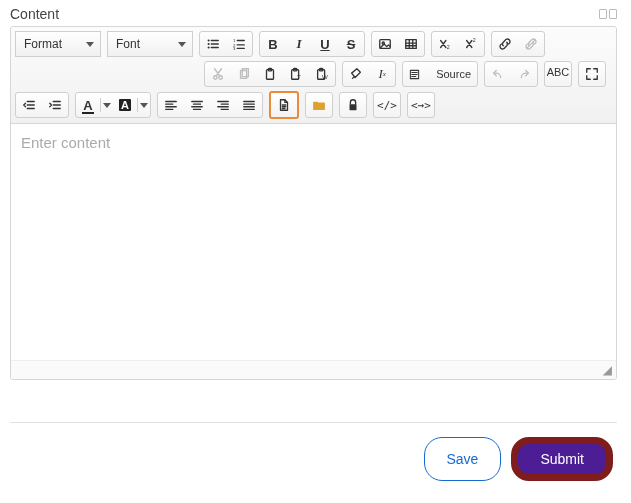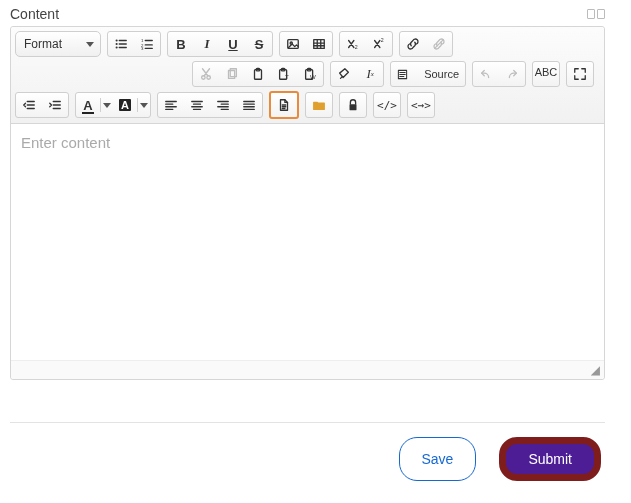--- a/index.html
+++ b/index.html
@@ -1,45 +1,45 @@
 <!DOCTYPE html>
 <html><head>
 <meta charset="utf-8">
 <style>
   html, body { margin:0; padding:0; width:631px; height:503px; font-family:-apple-system,BlinkMacSystemFont,"Segoe UI",Helvetica,Arial,sans-serif; background:#fff; color:#333; }
-  .wrap { box-sizing:border-box; padding:6px 26px 10px 10px; }
+  .wrap { box-sizing:border-box; padding:6px 14px 10px 10px; }
   .header-row { display:flex; justify-content:space-between; align-items:center; margin-bottom:4px; }
   .title { font-size:14px; color:#444; }
   .expand-pair { display:flex; gap:2px; }
   .mini-sq { width:6px; height:8px; border:1px solid #bbb; border-radius:1px; }
   .editor-frame { border:1px solid #d6d6d6; border-radius:3px; }
   .tb { background:linear-gradient(#fcfcfc,#f1f1f1); border-bottom:1px solid #d6d6d6; padding:4px 4px; border-top-left-radius:3px; border-top-right-radius:3px; }
   .tb-row { display:flex; align-items:center; flex-wrap:nowrap; }
   .tb-row + .tb-row { margin-top:4px; }
   .grp { display:flex; align-items:center; border:1px solid #cfcfcf; border-radius:3px; background:linear-gradient(#ffffff,#f3f3f3); margin-right:6px; }
   .btn { width:26px; height:24px; display:flex; align-items:center; justify-content:center; cursor:pointer; color:#333; font-size:13px; }
   .btn.disabled { color:#bdbdbd; cursor:default; }
-  .sel { display:flex; align-items:center; height:24px; padding:0 6px 0 8px; cursor:pointer; font-size:12px; color:#333; background:linear-gradient(#ffffff,#f0f0f0); border:1px solid #cfcfcf; border-radius:5px; margin-right:6px; }
+  .sel { display:flex; align-items:center; height:24px; padding:0 6px 0 8px; cursor:pointer; font-size:12px; color:#333; background:linear-gradient(#ffffff,#f0f0f0); border:1px solid #cfcfcf; border-radius:0; margin-right:6px; }
   .sel .lab { margin-right:6px; }
   .caret { width:0;height:0;border-left:4px solid transparent;border-right:4px solid transparent;border-top:5px solid #555;}
   .sel.sm { width:62px; justify-content:space-between; }
   .sel.md { width:70px; justify-content:space-between; }
   .spacer { flex:1; }
   .dd { display:flex; align-items:center; }
   .dd .btn { width:24px; }
   .dd .pipe { width:1px; height:14px; background:#d0d0d0; }
   .dd .arrw { width:12px; display:flex; align-items:center; justify-content:center; }
   .hl { border:2px solid #e88b3c !important; border-radius:3px; }
   .content-area { height:232px; padding:10px 10px; font-size:15px; color:#0369a1; outline:none; background:#fff; }
   .content-area::placeholder { color:#aaa; }
   textarea.content-area { width:100%; box-sizing:border-box; border:none; resize:none; font-family:inherit; }
   .resize-bar { display:flex; justify-content:flex-end; padding:2px 4px 2px 0; border-top:1px solid #eee; background:#fafafa; border-bottom-left-radius:3px; border-bottom-right-radius:3px; }
   .grip { color:#999; font-size:12px; cursor:nwse-resize; }
   hr.sep { border:none; border-top:1px solid #e3e3e3; margin:42px 0 14px 0; }
-  .footer { display:flex; justify-content:flex-end; gap:23px; padding-right:4px; }
+  .footer { display:flex; justify-content:flex-end; gap:10px; padding-right:4px; }
   .btn-pill { border-radius:18px; padding:7px 22px; font-size:14px; cursor:pointer; }
   .btn-save { background:#fff; color:#1769d2; border:1px solid #1769d2; }
   .btn-submit { background:#4c1d95; color:#fff; border:7px solid #7f1d1d; font-weight:500; }
   
   svg.ic { width:14px; height:14px; display:block; }
   svg.ic path, svg.ic rect, svg.ic line, svg.ic circle, svg.ic polygon { stroke:currentColor; stroke-width:1.5; fill:none; stroke-linecap:round; stroke-linejoin:round; }
   svg.ic .f { fill:currentColor; stroke:none; }
   .srcbtn { width:auto !important; padding:0 6px; gap:16px; font-size:11px; }
   .folder { color:#e0a030; }
 </style>
@@ -56,20 +56,24 @@
   </div>
 
   <div class="editor-frame">
     <div class="tb">
 
       <div class="tb-row">
         <div class="sel md">
           <span class="lab">Format</span>
           <span class="caret"></span>
         </div>
+        <div class="sel md">
+          <span class="lab">Font</span>
+          <span class="caret"></span>
+        </div>
 
         <div class="grp">
           <div class="btn">
               <svg class="ic" viewBox="0 0 16 16">
                 <circle class="f" cx="3" cy="4" r="1.2"></circle>
                 <line x1="6" y1="4" x2="14" y2="4"></line>
                 <circle class="f" cx="3" cy="8" r="1.2"></circle>
                 <line x1="6" y1="8" x2="14" y2="8"></line>
                 <circle class="f" cx="3" cy="12" r="1.2"></circle>
                 <line x1="6" y1="12" x2="14" y2="12"></line>

